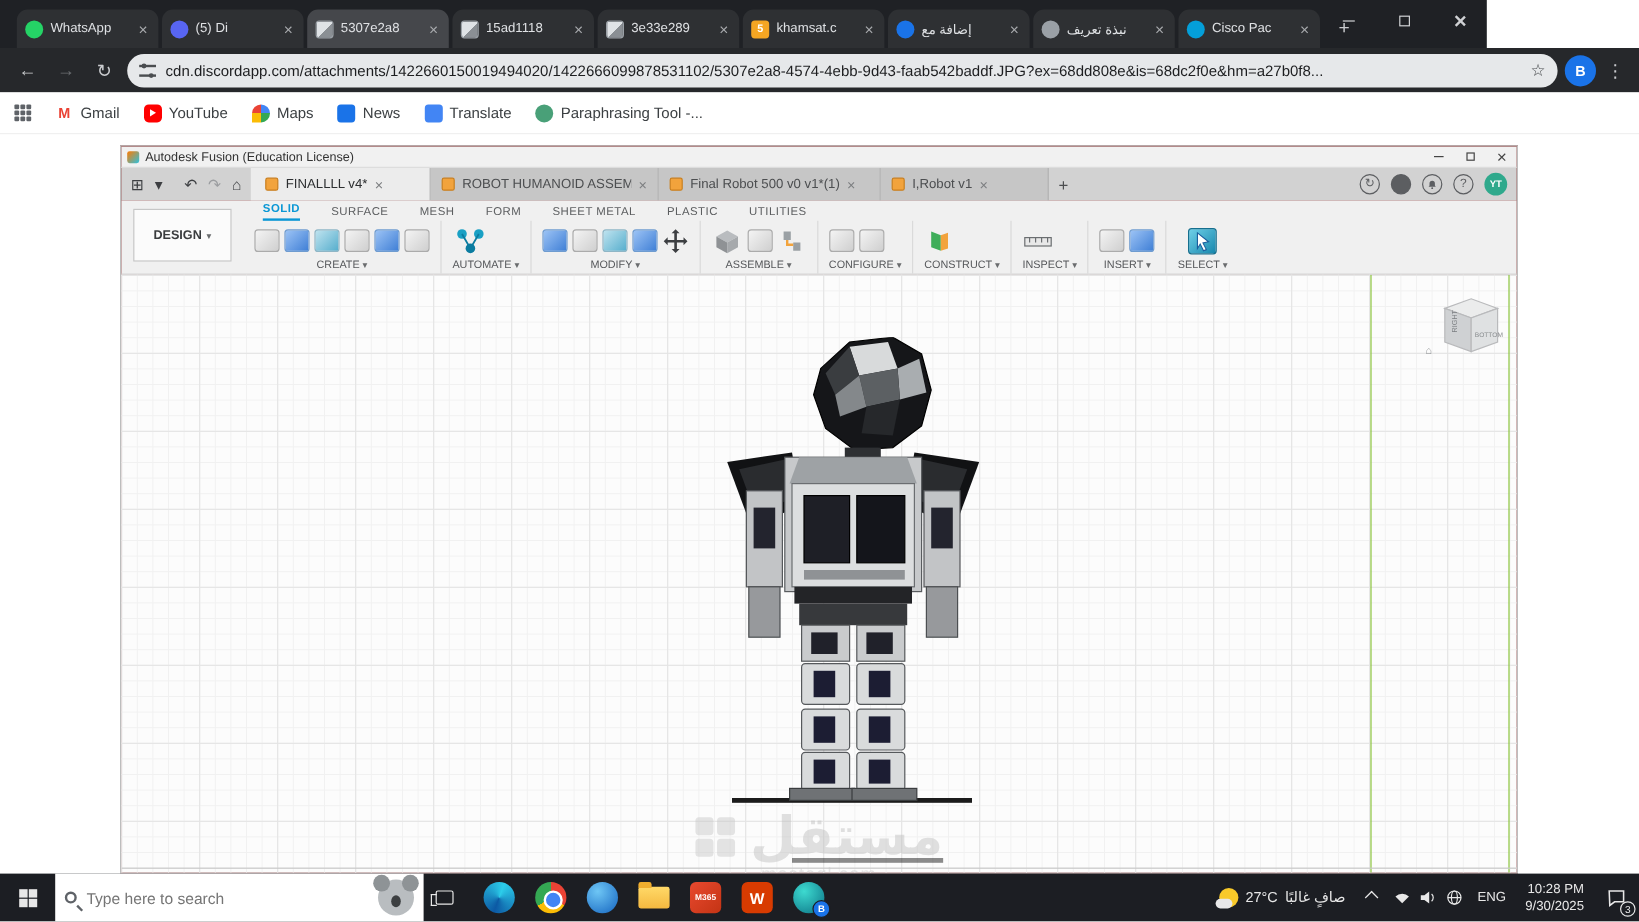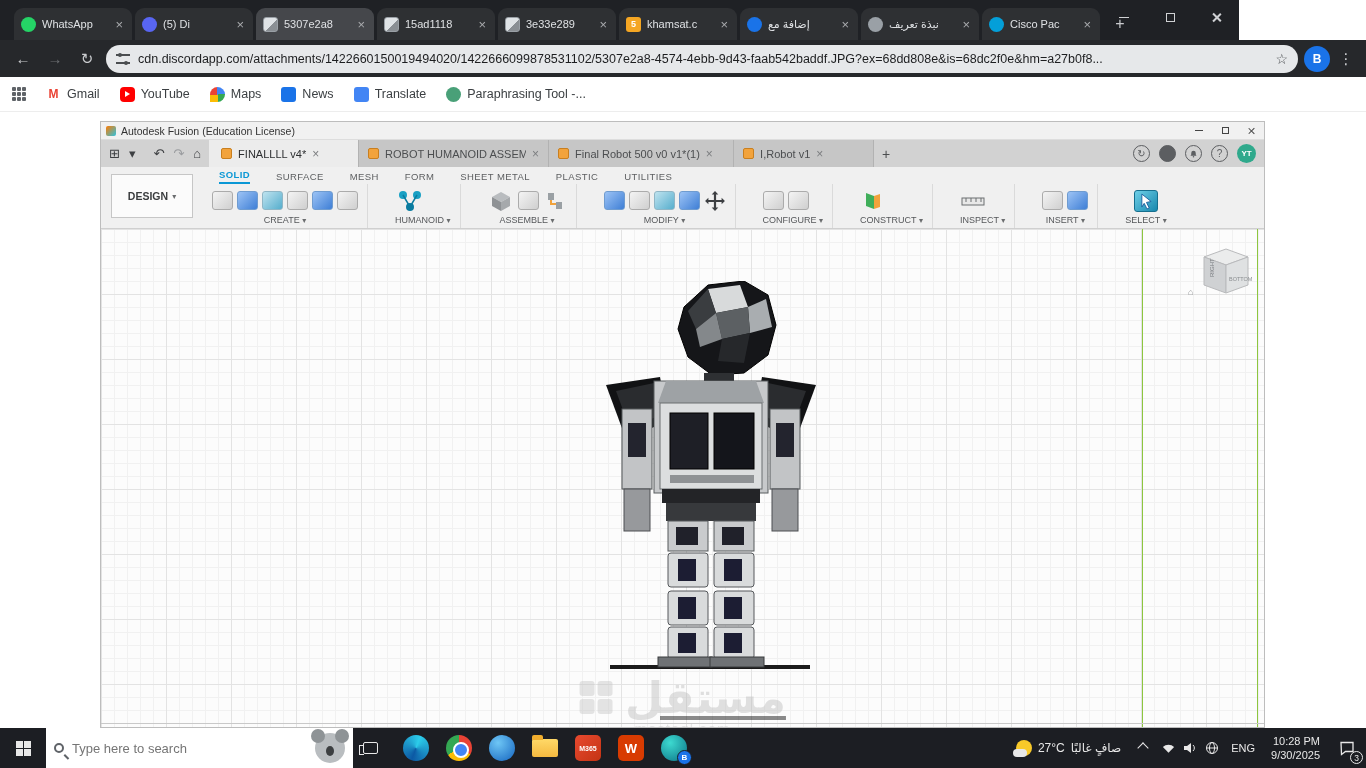--- a/index.html
+++ b/index.html
@@ -87,21 +87,21 @@
   .f-rico.solid{background:#5c5e61;color:#e8e8e8;border-color:#5c5e61;}
   .f-avatar{width:19px;height:19px;border-radius:50%;background:#2fa98c;color:#fff;font-size:8px;font-weight:bold;display:flex;align-items:center;justify-content:center;}
 
   .f-ribbon{height:62px;background:#f0f0f0;display:flex;border-bottom:1px solid #cfcfcf;}
   .design-box{margin:7px 10px;width:82px;height:44px;background:#fbfbfb;border:1px solid #c6c6c6;display:flex;align-items:center;justify-content:center;gap:4px;font-size:10.5px;font-weight:bold;color:#3a3c3e;}
   .caret{font-size:8px;color:#6a6c6e;}
   .ribbon-main{flex:1;display:flex;flex-direction:column;}
   .ribbon-tabs{height:17px;display:flex;gap:26px;padding-left:16px;align-items:flex-end;}
   .rtab{font-size:9.5px;color:#5c5e60;letter-spacing:.4px;padding-bottom:2px;cursor:pointer;}
   .rtab.active{color:#0a97d5;border-bottom:2px solid #0a97d5;font-weight:bold;}
-  .groups{flex:1;display:flex;align-items:stretch;gap:18px;}
+  .groups{flex:1;display:flex;align-items:stretch;}
   .group{display:flex;flex-direction:column;justify-content:space-between;padding:2px 9px 3px;border-right:1px solid #dadada;}
   .gicons{display:flex;align-items:center;gap:4px;flex:1;}
   .glabel{font-size:9px;color:#55575a;text-align:center;white-space:nowrap;}
   .ric{width:21px;height:19px;border-radius:3px;background:linear-gradient(135deg,#bfe3ef,#56aecd);border:1px solid #8fb6c6;}
   .ric.b{background:linear-gradient(135deg,#9cc3f5,#3f7fd6);border-color:#6f9cd0;}
   .ric.g{background:linear-gradient(135deg,#f4f4f4,#cfcfcf);border-color:#ababab;}
   .ric.t{background:linear-gradient(135deg,#6fd0e8,#1787ad);border-color:#166f8e;}
 
   .canvas{position:relative;height:500px;background-color:#fcfcfc;overflow:hidden;
     background-image:
@@ -370,48 +370,48 @@
           </div>
           <div class="group">
             <div class="gicons">
               <svg width="30" height="26" viewBox="0 0 30 26">
                   <circle cx="8" cy="7" r="4" fill="#19a0c4"></circle>
                   <circle cx="22" cy="7" r="4" fill="#19a0c4"></circle>
                   <circle cx="15" cy="19" r="4" fill="#0b7ca0"></circle>
                   <path d="M8 7L15 19L22 7" stroke="#0b7ca0" stroke-width="1.5" fill="none"></path>
                 </svg>
             </div>
-            <div class="glabel"><span>HUMANOID</span> <span class="caret">▾</span></div>
+            <div class="glabel"><span>AUTOMATE</span> <span class="caret">▾</span></div>
+          </div>
+          <div class="group">
+            <div class="gicons">
+              <span class="ric b"></span>
+              <span class="ric g"></span>
+              <span class="ric"></span>
+              <span class="ric b"></span>
+              <svg width="22" height="22" viewBox="0 0 20 20">
+                  <path d="M10 1l3 3H7zM10 19l-3-3h6zM1 10l3-3v6zM19 10l-3 3v-6zM9 4h2v12H9zM4 9h12v2H4z" fill="#3d3f42"></path>
+                </svg>
+            </div>
+            <div class="glabel"><span>MODIFY</span> <span class="caret">▾</span></div>
           </div>
           <div class="group">
             <div class="gicons">
               <svg width="26" height="24" viewBox="0 0 26 24">
                   <path d="M4 8l9-5 9 5-9 5z" fill="#b9bcbf"></path>
                   <path d="M4 8v9l9 5v-9z" fill="#8f9295"></path>
                   <path d="M22 8v9l-9 5v-9z" fill="#a6a9ac"></path>
                 </svg>
               <span class="ric g"></span>
               <svg width="24" height="24" viewBox="0 0 24 24">
                   <path d="M5 4h6v7H5zM13 13h6v7h-6z" fill="#9aa0a4"></path>
                   <path d="M8 11v4h5" stroke="#f2a33c" stroke-width="2" fill="none"></path>
                 </svg>
             </div>
             <div class="glabel"><span>ASSEMBLE</span> <span class="caret">▾</span></div>
-          </div>
-          <div class="group">
-            <div class="gicons">
-              <span class="ric b"></span>
-              <span class="ric g"></span>
-              <span class="ric"></span>
-              <span class="ric b"></span>
-              <svg width="22" height="22" viewBox="0 0 20 20">
-                  <path d="M10 1l3 3H7zM10 19l-3-3h6zM1 10l3-3v6zM19 10l-3 3v-6zM9 4h2v12H9zM4 9h12v2H4z" fill="#3d3f42"></path>
-                </svg>
-            </div>
-            <div class="glabel"><span>MODIFY</span> <span class="caret">▾</span></div>
           </div>
           <div class="group">
             <div class="gicons">
               <span class="ric g"></span>
               <span class="ric g"></span>
             </div>
             <div class="glabel"><span>CONFIGURE</span> <span class="caret">▾</span></div>
           </div>
           <div class="group">
             <div class="gicons">

